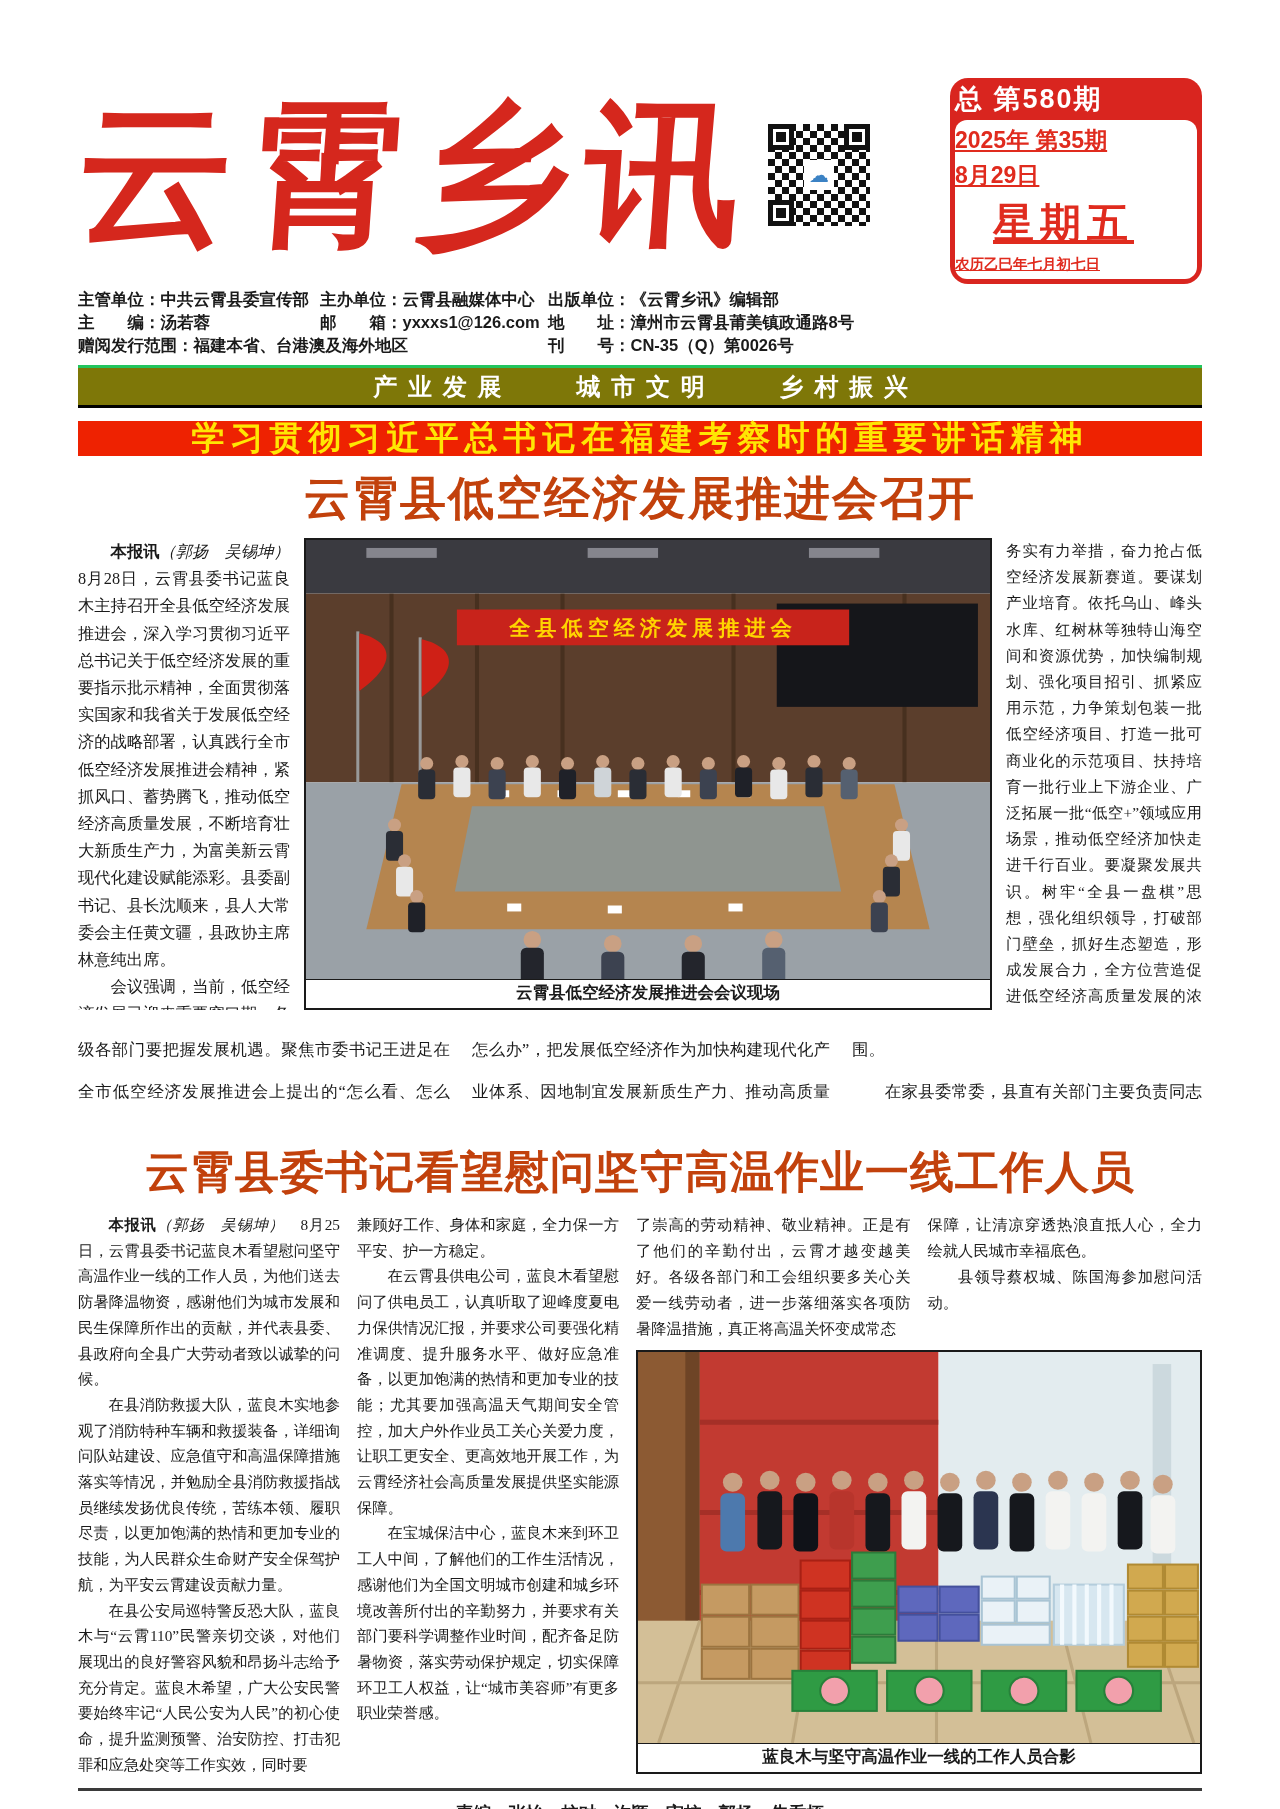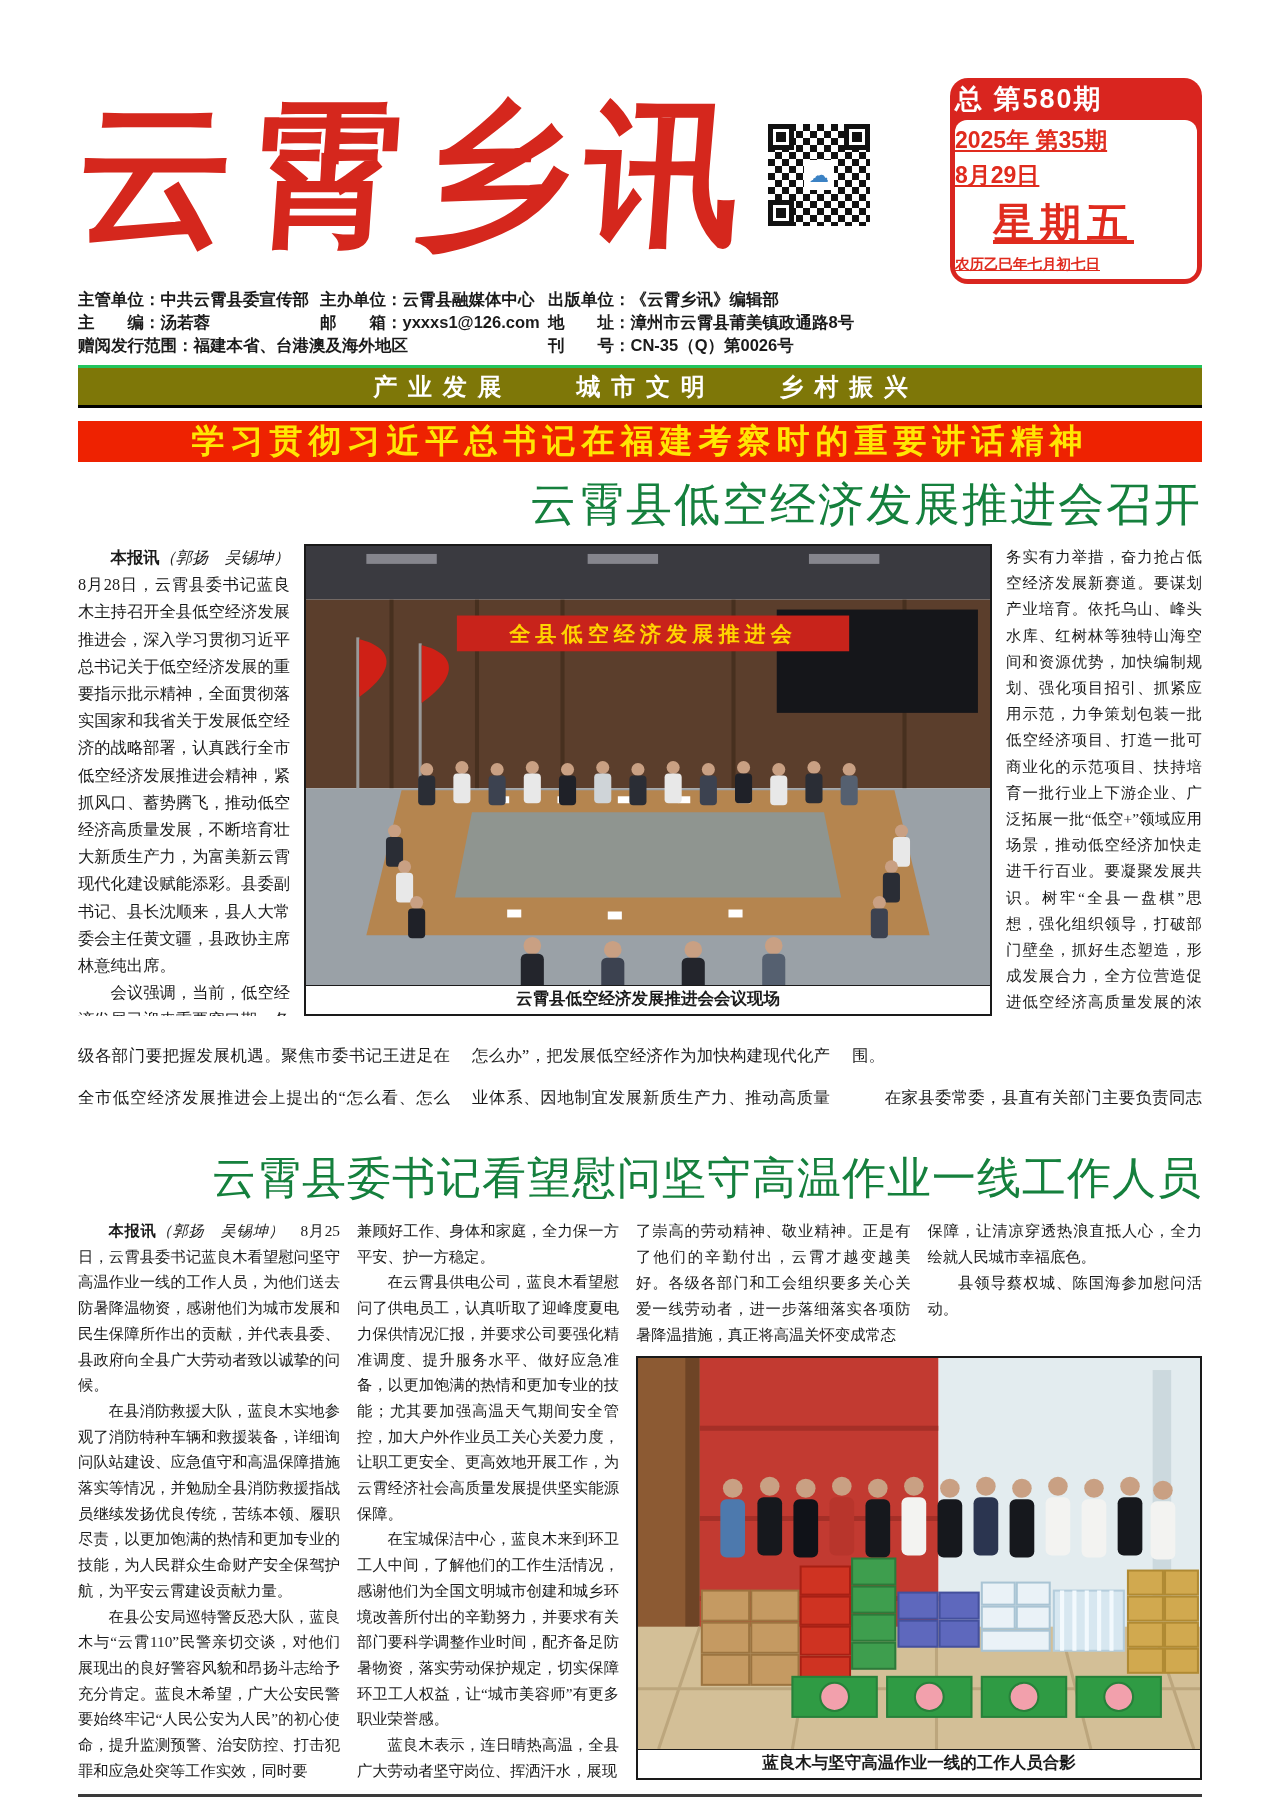--- a/index.html
+++ b/index.html
@@ -37,27 +37,27 @@
       font-size:16.5px;line-height:23px;}
   .pubinfo .span2{grid-column:1 / span 2;}
 
   
   .slogan-bar{margin-top:8px;height:37px;background:#7e7708;border-top:3px solid #22c55e;
       border-bottom:3px solid #000;display:flex;align-items:center;justify-content:center;
       gap:64px;color:#fff;font-family:"Liberation Sans",sans-serif;font-size:24px;
       font-weight:bold;letter-spacing:0.45em;padding-left:12px;}
 
   
-  .red-banner{margin-top:13px;height:41px;background:#ee2201;display:flex;align-items:center;
+  .red-banner{margin-top:13px;height:35px;background:#ee2201;display:flex;align-items:center;
       justify-content:center;color:#ffe603;font-family:Liberation Mono, monospace;
       font-size:33px;font-weight:900;letter-spacing:6px;}
 
   
-  .headline{text-align:right;font-family:"Liberation Sans","DejaVu Sans",sans-serif;
-      font-weight:400;color:#15803d;}
+  .headline{text-align:center;font-family:"Liberation Sans","DejaVu Sans",sans-serif;
+      font-weight:700;color:#c2410c;}
   .headline1{margin:12px 0 8px;font-size:46px;letter-spacing:2px;}
   .headline2{margin:18px 0 10px;font-size:44px;letter-spacing:1px;}
 
   
   .para{margin:0;text-indent:2em;text-align:justify;}
   .noind{margin:0;text-indent:0;text-align:justify;}
   .byline-b{font-weight:bold;}
   .kai{font-style:italic;}
 
   
@@ -235,21 +235,20 @@
     <div class="a2-col">
       <p class="para"><b class="byline-b">本报讯</b><span class="kai">（郭扬　吴锡坤）　</span><span>8月25日，云霄县委书记蓝良木看望慰问坚守高温作业一线的工作人员，为他们送去防暑降温物资，感谢他们为城市发展和民生保障所作出的贡献，并代表县委、县政府向全县广大劳动者致以诚挚的问候。</span></p>
       <p class="para">在县消防救援大队，蓝良木实地参观了消防特种车辆和救援装备，详细询问队站建设、应急值守和高温保障措施落实等情况，并勉励全县消防救援指战员继续发扬优良传统，苦练本领、履职尽责，以更加饱满的热情和更加专业的技能，为人民群众生命财产安全保驾护航，为平安云霄建设贡献力量。</p>
       <p class="para">在县公安局巡特警反恐大队，蓝良木与“云霄110”民警亲切交谈，对他们展现出的良好警容风貌和昂扬斗志给予充分肯定。蓝良木希望，广大公安民警要始终牢记“人民公安为人民”的初心使命，提升监测预警、治安防控、打击犯罪和应急处突等工作实效，同时要</p>
     </div>
 
     <div class="a2-col">
       <p class="noind">兼顾好工作、身体和家庭，全力保一方平安、护一方稳定。</p>
       <p class="para">在云霄县供电公司，蓝良木看望慰问了供电员工，认真听取了迎峰度夏电力保供情况汇报，并要求公司要强化精准调度、提升服务水平、做好应急准备，以更加饱满的热情和更加专业的技能；尤其要加强高温天气期间安全管控，加大户外作业员工关心关爱力度，让职工更安全、更高效地开展工作，为云霄经济社会高质量发展提供坚实能源保障。</p>
       <p class="para">在宝城保洁中心，蓝良木来到环卫工人中间，了解他们的工作生活情况，感谢他们为全国文明城市创建和城乡环境改善所付出的辛勤努力，并要求有关部门要科学调整作业时间，配齐备足防暑物资，落实劳动保护规定，切实保障环卫工人权益，让“城市美容师”有更多职业荣誉感。</p>
-      <p class="para">蓝良木表示，连日晴热高温，全县广大劳动者坚守岗位、挥洒汗水，展现</p>
     </div>
 
     <div class="a2-right">
       <div class="a2-right-cols">
         <div>
           <p class="noind">了崇高的劳动精神、敬业精神。正是有了他们的辛勤付出，云霄才越变越美好。各级各部门和工会组织要多关心关爱一线劳动者，进一步落细落实各项防暑降温措施，真正将高温关怀变成常态</p>
         </div>
         <div>
           <p class="noind">保障，让清凉穿透热浪直抵人心，全力绘就人民城市幸福底色。</p>
           <p class="para">县领导蔡权城、陈国海参加慰问活动。</p>

